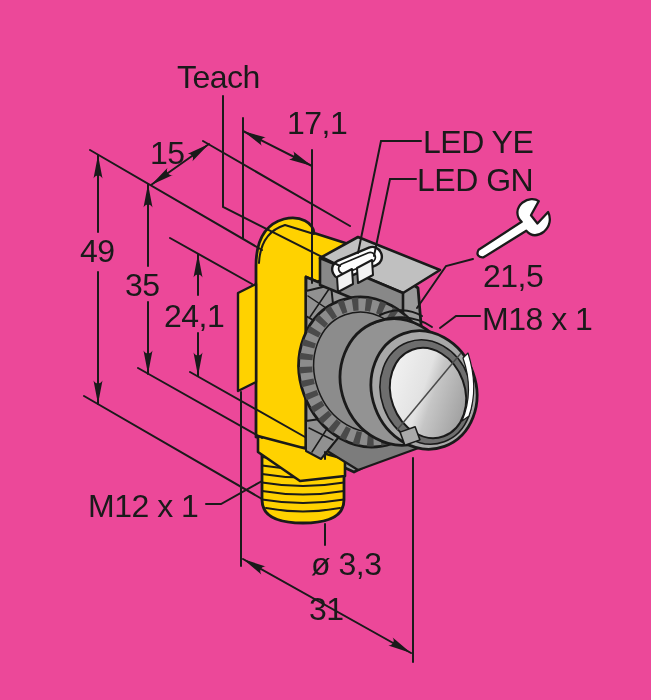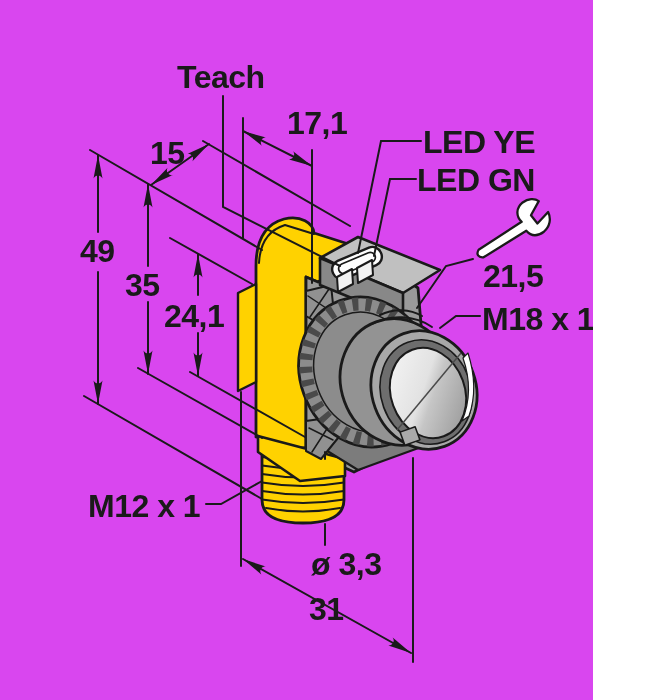--- a/index.html
+++ b/index.html
@@ -2,26 +2,25 @@
 <html><head>
 <meta charset="utf-8">
 <style>
   html, body {
     margin: 0;
     padding: 0;
     background: #ffffff;
   }
   .stage {
     position: relative;
-    width: 593px;
+    width: 651px;
     height: 700px;
-    background: #d946ef;
+    background: #ec4899;
     overflow: hidden;
     font-family: "Liberation Sans", sans-serif;
-    font-weight: bold;
   }
   svg text {
     font-family: "Liberation Sans", "DejaVu Sans", sans-serif;
     font-size: 32px;
     fill: #1a1a1a;
     letter-spacing: -0.5px;
   }
   .outline  { stroke: #1a1a1a; stroke-linejoin: round; stroke-linecap: round; }
   .dimline  { stroke: #1a1a1a; stroke-width: 2; fill: none; stroke-linecap: round; }
 </style>

